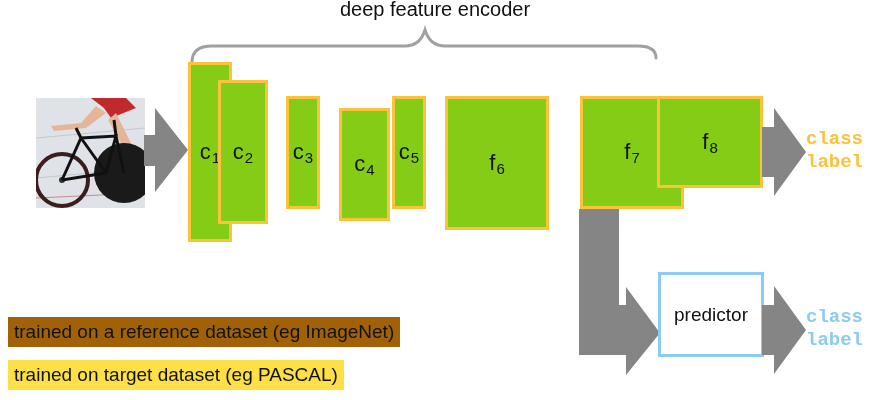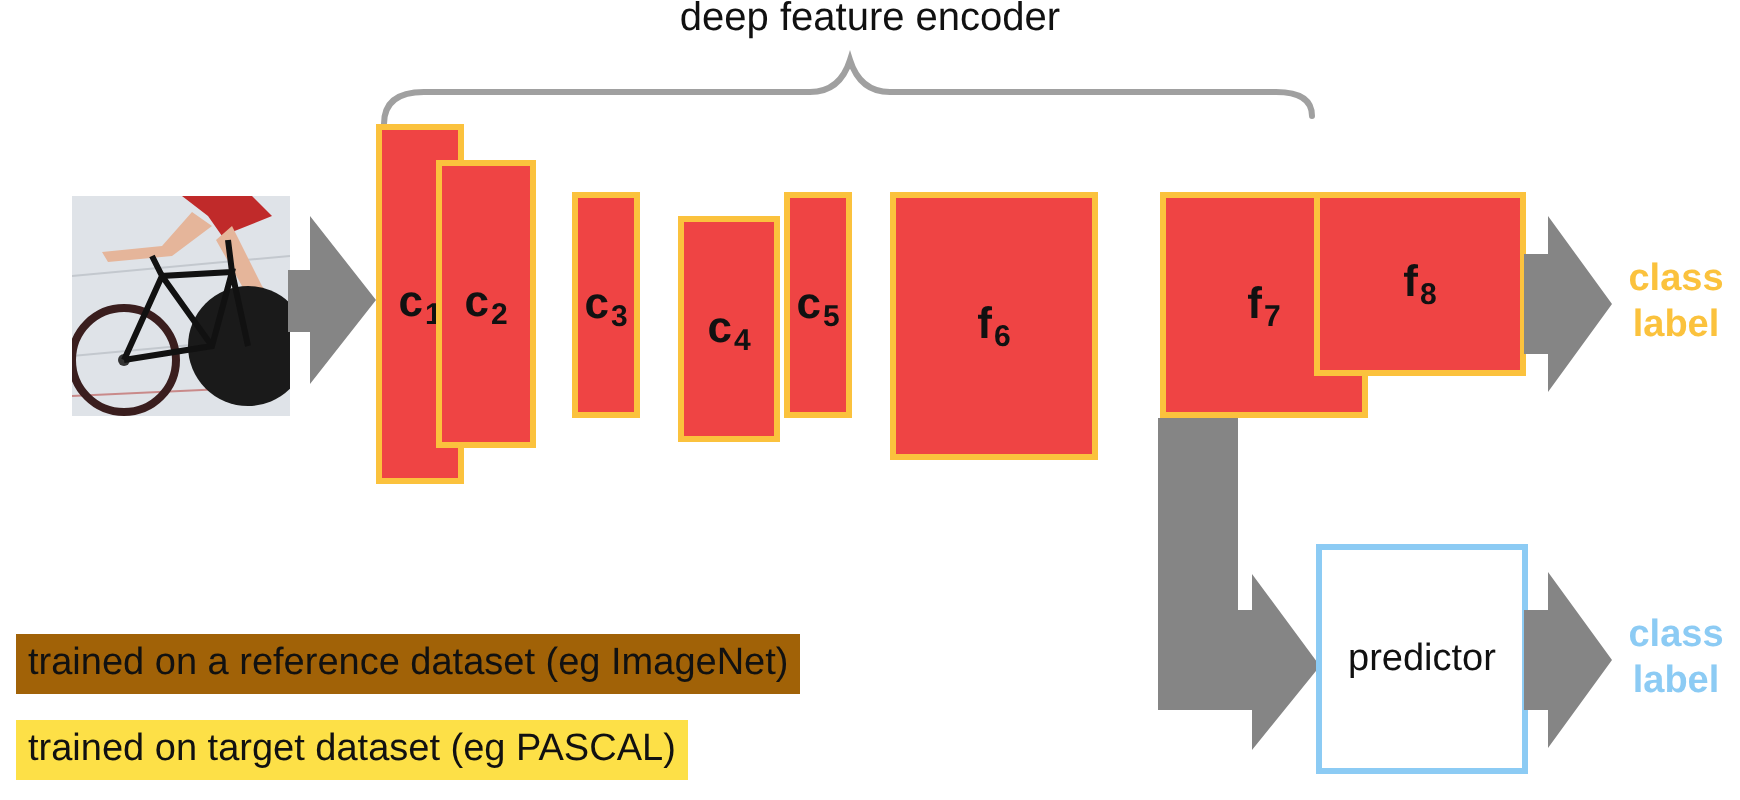--- a/index.html
+++ b/index.html
@@ -2,27 +2,27 @@
 <html><head>
 <meta charset="utf-8">
 <style>
   html, body { margin:0; padding:0; background:#ffffff; }
   body { width:870px; height:400px; position:relative; overflow:hidden;
          font-family:"Liberation Sans", sans-serif; }
   .abs { position:absolute; }
   .title { left:0; width:870px; top:-2px; text-align:center; font-size:20px; color:#111; }
   .title span { display:inline-block; margin-left:0px; }
   .layer { position:absolute; box-sizing:border-box; border:3px solid #fbc23d;
-           background:#ef4444; display:flex; align-items:center; justify-content:center;
-           font-size:22px; color:#111;font-weight:bold; }
+           background:#84cc16; display:flex; align-items:center; justify-content:center;
+           font-size:22px; color:#111; }
   .layer sub { font-size:15px; vertical-align:-4px; margin-left:1px; }
   .pred { position:absolute; box-sizing:border-box; border:3px solid #8ccbf4;
           background:#fff; display:flex; align-items:center; justify-content:center;
           font-size:19px; color:#111; }
-  .outlabel { position:absolute; font-weight:bold; font-size:19px; line-height:23px; text-align:center; }
+  .outlabel { position:absolute; font-weight:bold; font-size:19px; line-height:23px; text-align:left;font-family:Liberation Mono, monospace; }
   .legend { position:absolute; left:8px; height:30px; line-height:30px; font-size:19px;
             color:#111; padding:0 6px; }
   .photo { position:absolute; left:36px; top:98px; width:109px; height:110px; overflow:hidden;
            background:#d9dde2; }
 </style>
 </head>
 <body>
 
 <div class="abs title">
   <span>deep feature encoder</span>
@@ -87,21 +87,21 @@
 </svg>
 <div class="outlabel" style="left:806px;top:128px;width:64px;color:#fbc23d">
   <div>class</div>
   <div>label</div>
 </div>
 
 <svg class="abs" style="left:570px;top:205px" width="95" height="180">
   <path d="M9 4 L49 4 L49 100 L56 100 L56 82 L90 128 L56 170 L56 150 L9 150 Z" fill="#858585"></path>
 </svg>
 
-<div class="pred" style="left:658px;top:272px;width:106px;height:115px">
+<div class="pred" style="left:658px;top:272px;width:106px;height:85px">
   <span>predictor</span>
 </div>
 
 <svg class="abs" style="left:762px;top:283px" width="48" height="95">
   <polygon points="0,22 12,22 12,3 44,47 12,91 12,72 0,72" fill="#858585"></polygon>
 </svg>
 <div class="outlabel" style="left:806px;top:306px;width:64px;color:#8ccbf4">
   <div>class</div>
   <div>label</div>
 </div>

